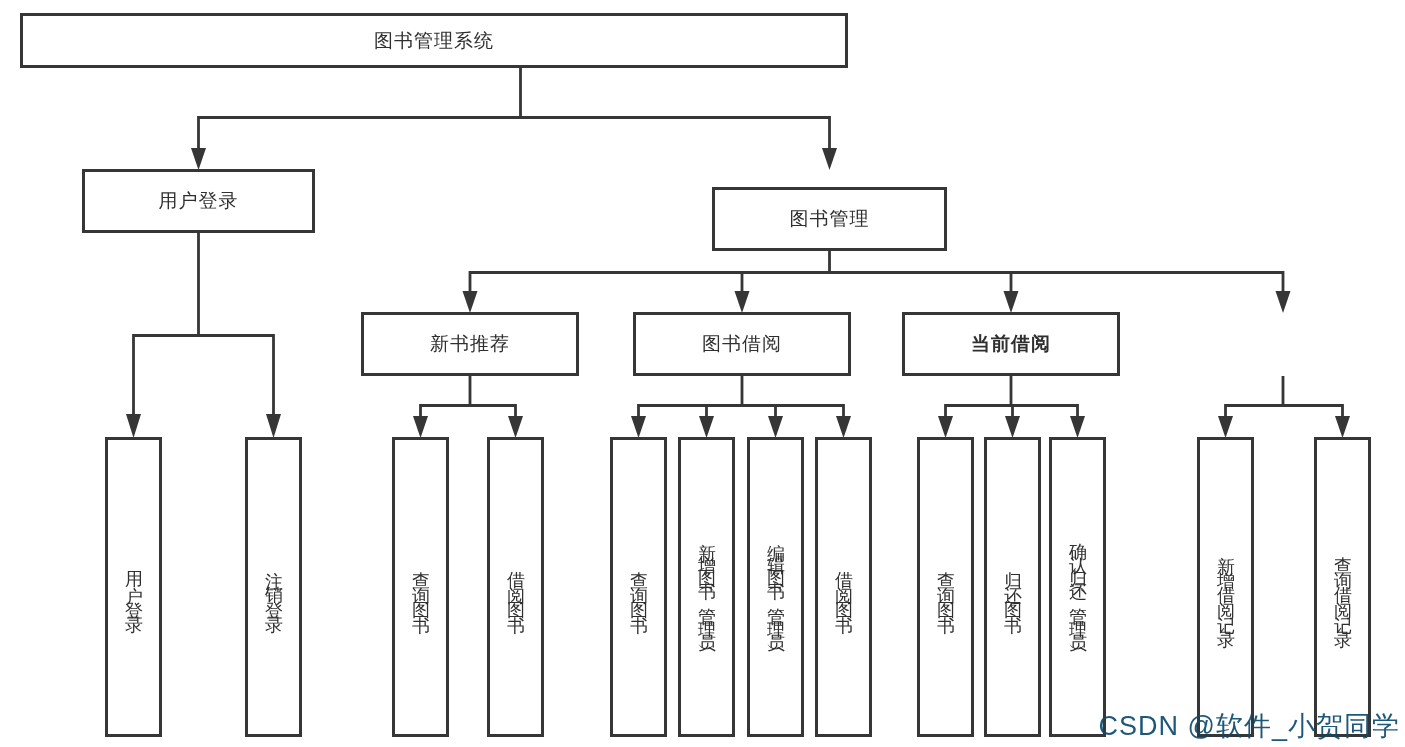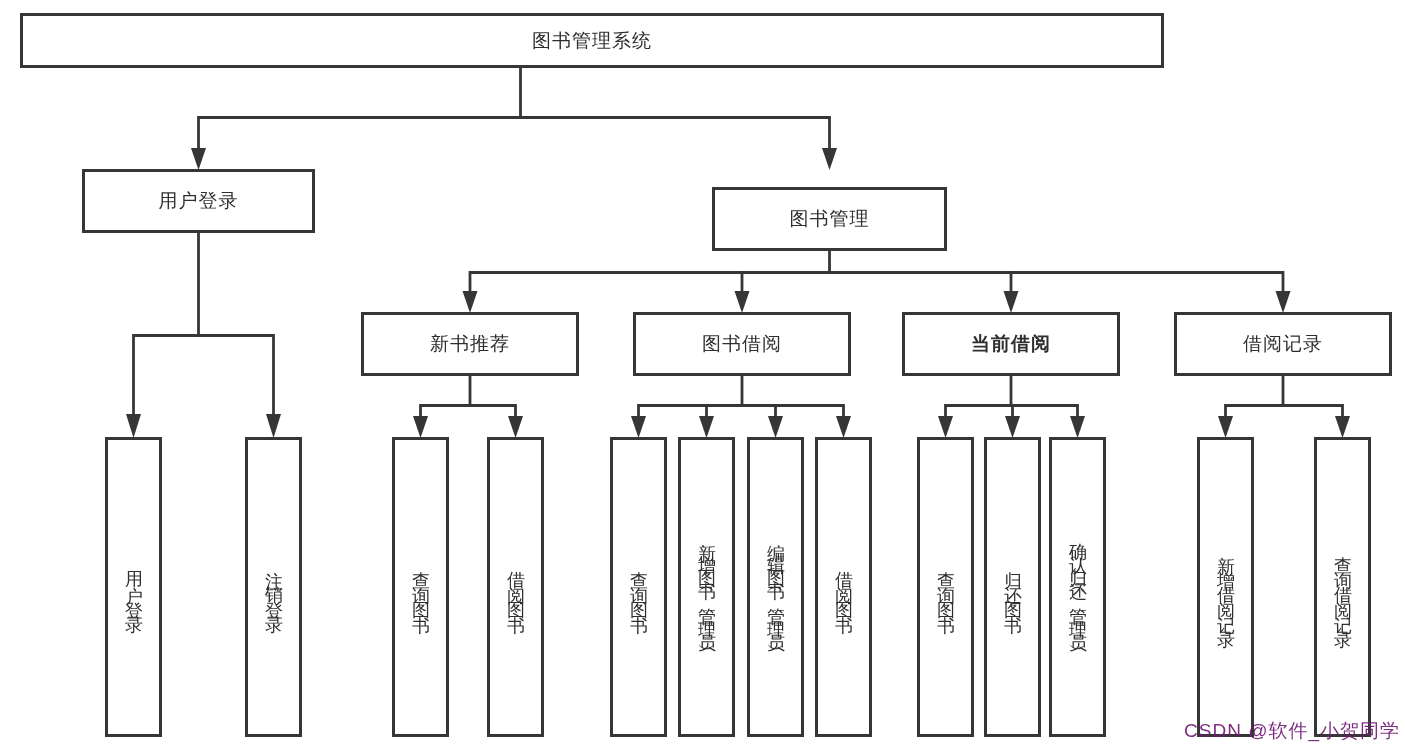--- a/index.html
+++ b/index.html
@@ -18,21 +18,21 @@
     writing-mode:vertical-rl;text-orientation:mixed;
     font-size:18px;letter-spacing:15px;text-align:center;line-height:51px;
     white-space:nowrap;
   }
   .vbox.long{letter-spacing:13px;}
   #wires{position:absolute;left:0;top:0;pointer-events:none;}
   #wires path{fill:none;stroke:#363636;stroke-width:2.8;}
   #wires polygon{fill:#363636;stroke:none;}
   #watermark{
     position:absolute;right:5px;bottom:3px;z-index:5;
-    font-size:19px;letter-spacing:1px;color:#701a75;opacity:.92;
+    font-size:27px;letter-spacing:1px;color:#0c4a6e;opacity:.92;
   }
 </style>
 </head>
 <body>
 
 <div id="canvas">
 
   <svg id="wires" width="1405" height="747" viewBox="0 0 1405 747">
     <g>
       <path d="M520.5 68 V117.5 M198.5 117.5 H829.5"></path>
@@ -88,29 +88,28 @@
     </g>
     <g>
       <path d="M1283 376 V405.5 M1225.5 405.5 H1342.5"></path>
       <path d="M1225.5 404 V418"></path>
       <polygon points="1218,416 1233,416 1225.5,438"></polygon>
       <path d="M1342.5 404 V418"></path>
       <polygon points="1335,416 1350,416 1342.5,438"></polygon>
     </g>
   </svg>
 
-  <div class="hbox" style="left:20px;top:13px;width:1144px;height:55px;">图书管理系统</div>
+  <div class="hbox" style="left:20px;top:13px;width:828px;height:55px;">图书管理系统</div>
 
   <div class="hbox" style="left:82px;top:169px;width:233px;height:64px;">用户登录</div>
   <div class="hbox" style="left:712px;top:187px;width:235px;height:64px;">图书管理</div>
 
   <div class="hbox" style="left:361px;top:312px;width:218px;height:64px;">新书推荐</div>
   <div class="hbox" style="left:633px;top:312px;width:218px;height:64px;">图书借阅</div>
   <div class="hbox" style="left:902px;top:312px;width:218px;height:64px;font-weight:bold;">当前借阅</div>
-  <div class="hbox" style="left:1174px;top:312px;width:218px;height:64px;">借阅记录</div>
 
   <div class="vbox" style="left:105px;top:437px;">用户登录</div>
   <div class="vbox" style="left:245px;top:437px;">注销登录</div>
 
   <div class="vbox" style="left:392px;top:437px;">查询图书</div>
   <div class="vbox" style="left:487px;top:437px;">借阅图书</div>
 
   <div class="vbox" style="left:610px;top:437px;">查询图书</div>
   <div class="vbox long" style="left:678px;top:437px;">新增图书（管理员）</div>
   <div class="vbox long" style="left:747px;top:437px;">编辑图书（管理员）</div>

